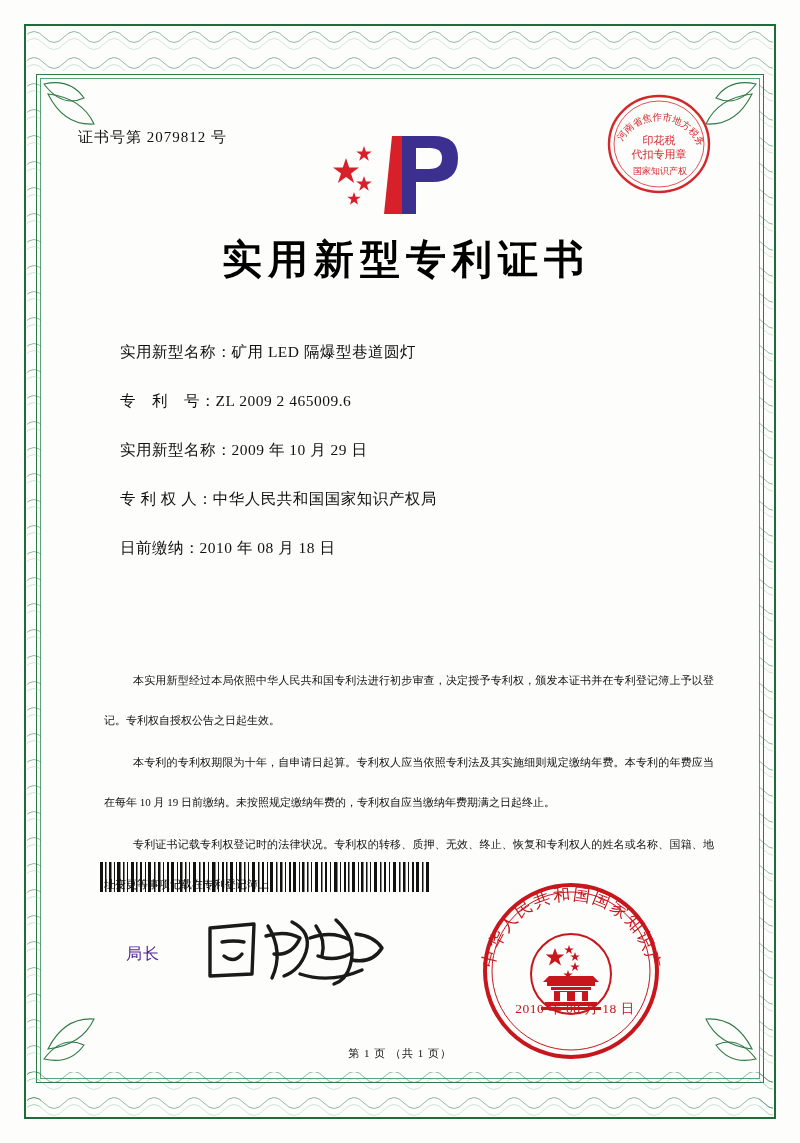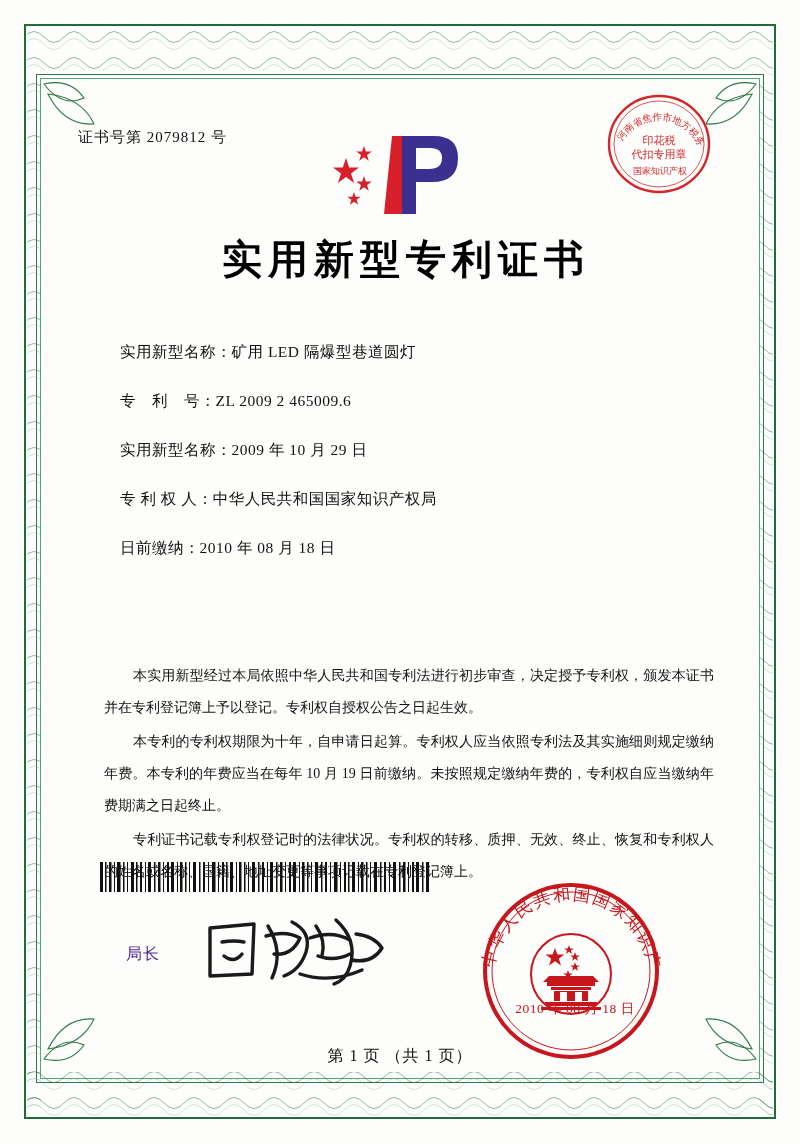--- a/index.html
+++ b/index.html
@@ -117,22 +117,22 @@
     display: inline;
     letter-spacing: 0.5px;
   }
 
   
   .body-text {
     position: absolute;
     left: 104px;
     top: 660px;
     width: 610px;
-    font-size: 14px;
-    line-height: 32px;
+    font-size: 11px;
+    line-height: 40px;
     color: #111;
     text-align: justify;
   }
   .body-text p {
     margin: 0 0 2px 0;
     text-indent: 29px;
   }
 
   
   .barcode {
@@ -177,21 +177,21 @@
     color: #c8161d;
     letter-spacing: 0.5px;
   }
 
   .footer {
     position: absolute;
     left: 0;
     right: 0;
     top: 1046px;
     text-align: center;
-    font-size: 16px;
+    font-size: 11px;
     color: #111;
     letter-spacing: 1px;
   }
 </style>
 </head>
 <body>
 
 <div class="page">
 
   <div class="border-outer"></div>

